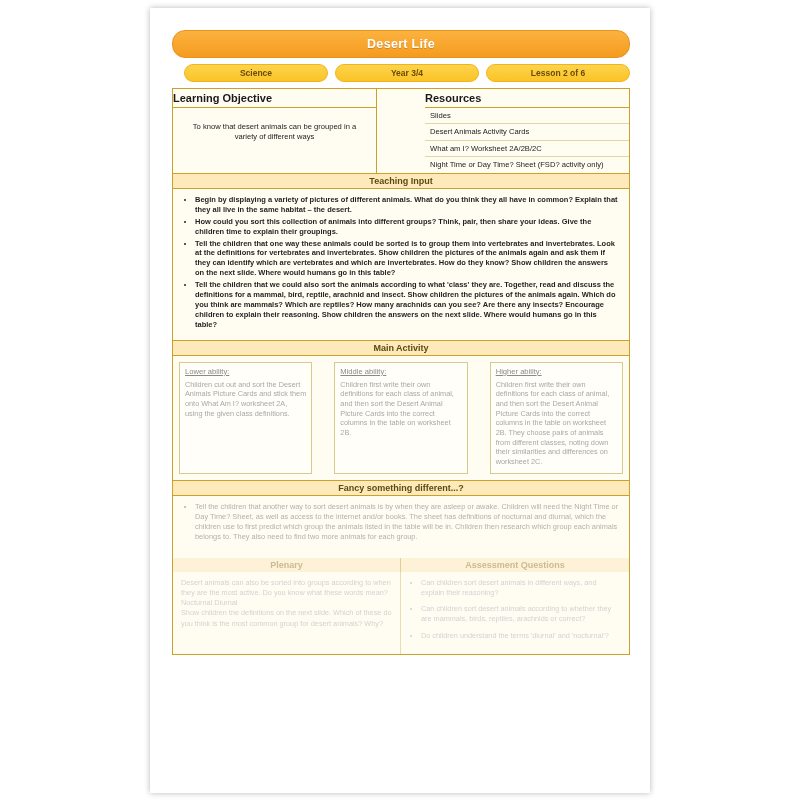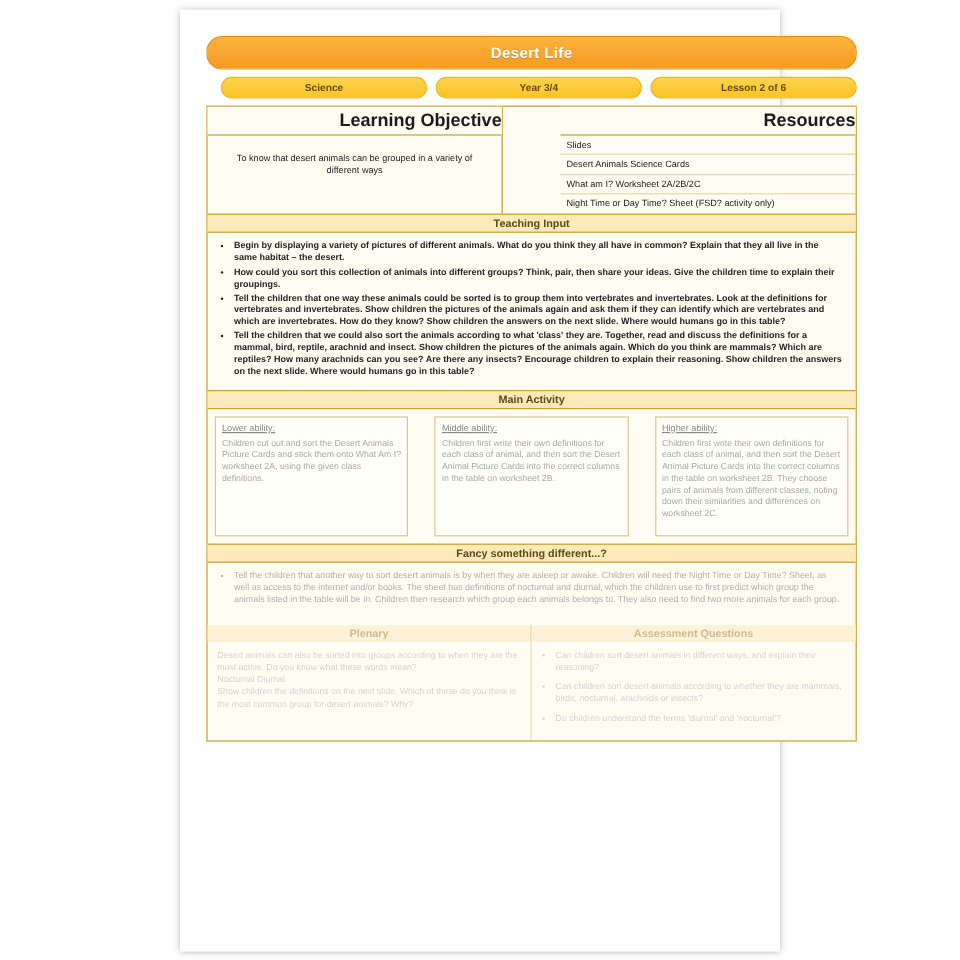--- a/index.html
+++ b/index.html
@@ -24,21 +24,21 @@
     top: 8px;
     width: 500px;
     height: 785px;
     background: #ffffff;
     box-shadow: 0 0 6px rgba(0,0,0,0.28);
   }
   .content {
     position: absolute;
     left: 172px;
     top: 30px;
-    width: 542px;
+    width: 458px;
   }
 
   
   .title-banner {
     height: 26px;
     border-radius: 13px;
     background: linear-gradient(#fcb23f, #f59b20);
     border: 1px solid #e7921b;
     display: flex;
     align-items: center;
@@ -82,23 +82,23 @@
     width: 50%;
     border-right: 1px solid #c9a227;
     box-sizing: border-box;
   }
   .col-right {
     width: 50%;
     box-sizing: border-box;
     margin-left: 48px;
   }
   .hdr {
-    text-align: right;
-    font-weight: bold;
-    font-size: 15px;
+    text-align: left;
+    font-weight: bold;
+    font-size: 11px;
     color: #1a1a1a;
     padding: 3px 0;
     border-bottom: 1px solid #c9a227;
     background: #fffdf2;
   }
   .lo-body {
     font-size: 7.6px;
     color: #222;
     text-align: center;
     padding: 14px 10px 14px 10px;
@@ -230,21 +230,21 @@
 
       <div class="row2">
         <div class="col-left">
           <div class="hdr">Learning Objective</div>
           <div class="lo-body">To know that desert animals can be grouped in a variety of different ways</div>
         </div>
         <div class="col-right">
           <div class="hdr">Resources</div>
           <ul class="res-list">
             <li>Slides</li>
-            <li>Desert Animals Science Cards</li>
+            <li>Desert Animals Activity Cards</li>
             <li>What am I? Worksheet 2A/2B/2C</li>
             <li>Night Time or Day Time? Sheet (FSD? activity only)</li>
           </ul>
         </div>
       </div>
 
       <div class="band">Teaching Input</div>
 
       <ul class="bullets">
         <li>Begin by displaying a variety of pictures of different animals. What do you think they all have in common? Explain that they all live in the same habitat – the desert.</li>
@@ -283,21 +283,21 @@
 
       <div class="two-cols">
         <div class="half">
           <p class="faded">Desert animals can also be sorted into groups according to when they are the most active. Do you know what these words mean?</p>
           <p class="faded center">Nocturnal            Diurnal</p>
           <p class="faded">Show children the definitions on the next slide. Which of these do you think is the most common group for desert animals? Why?</p>
         </div>
         <div class="half">
           <ul class="faded-list">
             <li>Can children sort desert animals in different ways, and explain their reasoning?</li>
-            <li>Can children sort desert animals according to whether they are mammals, birds, nocturnal, arachnids or insects?</li>
+            <li>Can children sort desert animals according to whether they are mammals, birds, reptiles, arachnids or correct?</li>
             <li>Do children understand the terms 'diurnal' and 'nocturnal'?</li>
           </ul>
         </div>
       </div>
 
     </div>
   </div>
 
   <div class="footer-ghost"></div>
 </div>

